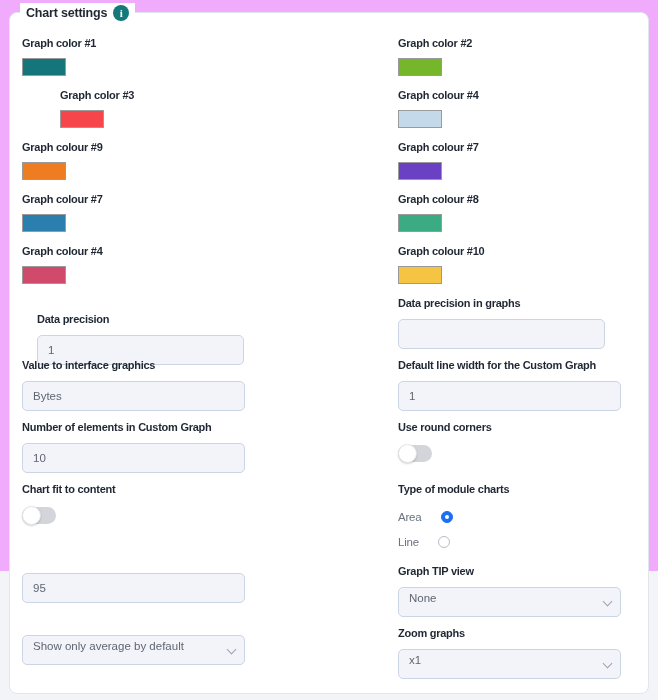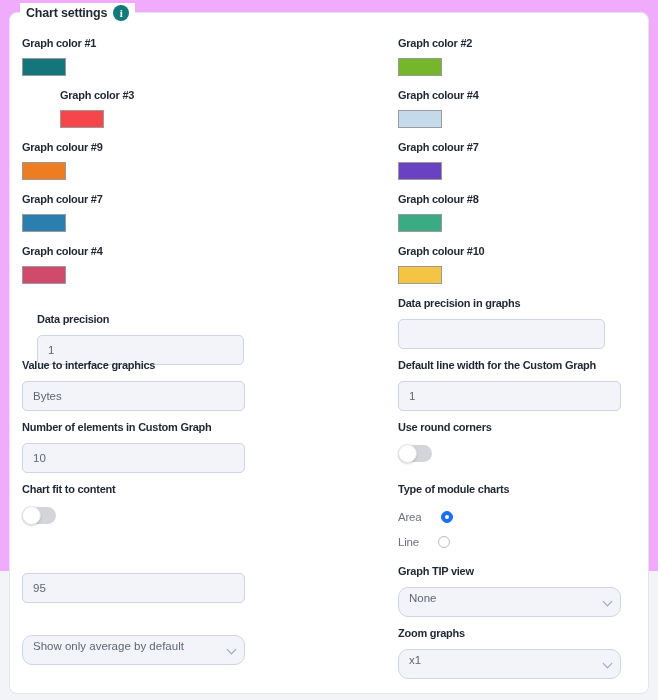--- a/index.html
+++ b/index.html
@@ -107,21 +107,21 @@
   .select-wrap {
     position: relative;
     height: 30px;
     display: block;
   }
   .select-box {
     width: 100%;
     height: 30px;
     background: #f3f4f9;
     border: 1px solid #ccd5e6;
-    border-radius: 10px;
+    border-radius: 5px;
     font-size: 11.5px;
     color: #5f6672;
     padding: 0 24px 8px 10px;
     display: flex;
     align-items: center;
     cursor: pointer;
     white-space: nowrap;
     overflow: hidden;
   }
   .caret {

